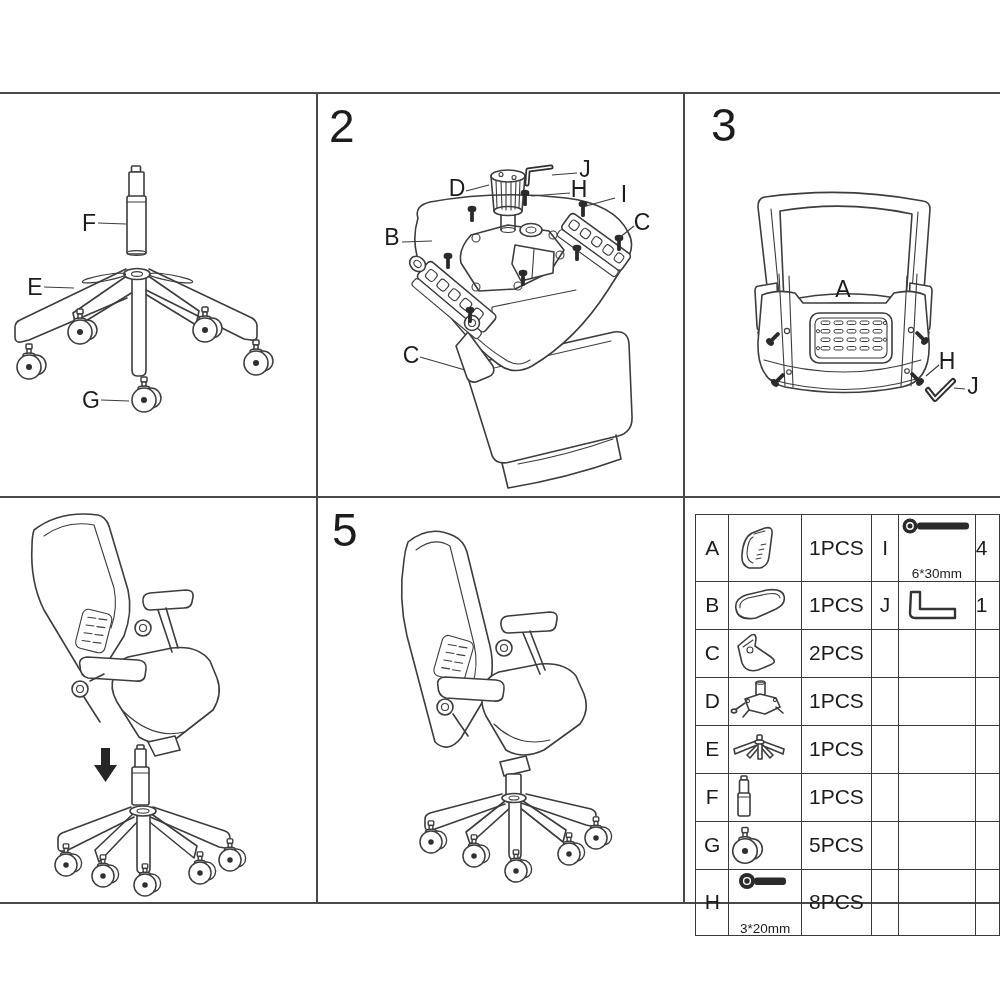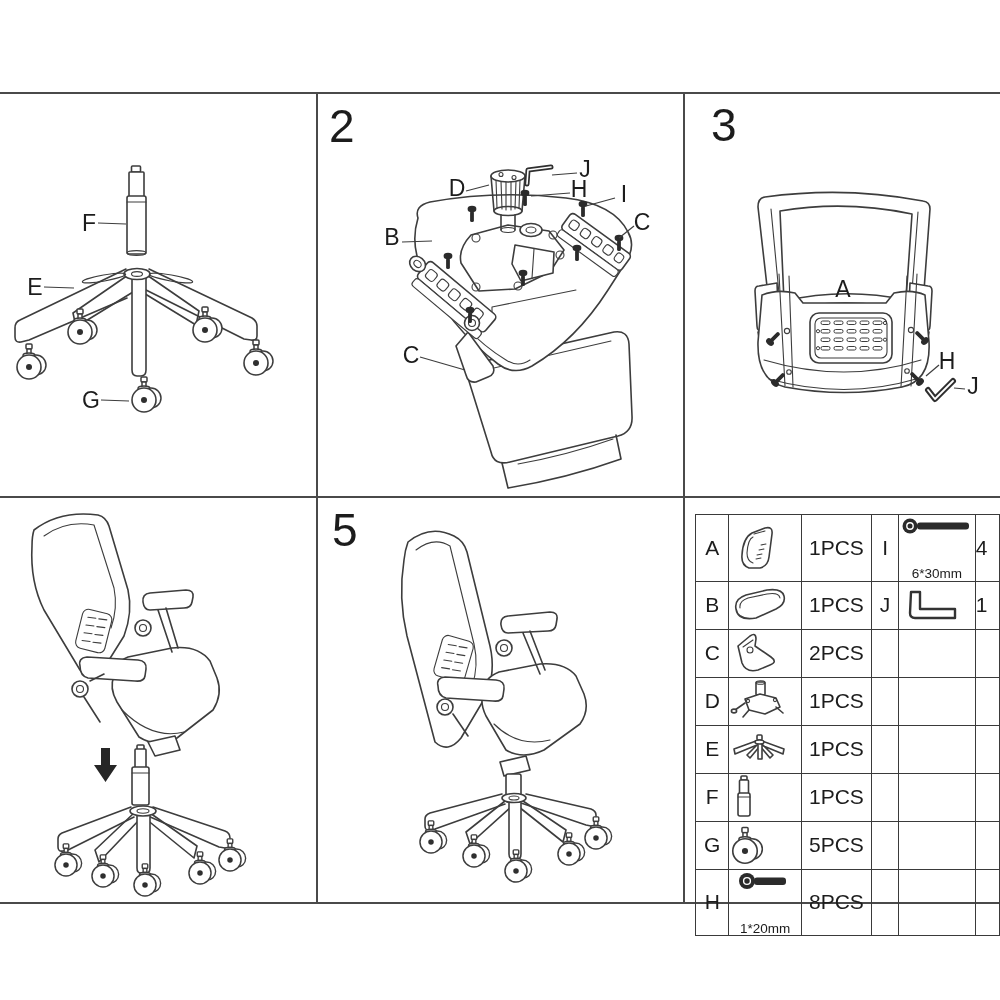--- a/index.html
+++ b/index.html
@@ -469,21 +469,21 @@
   </tr>
   <tr>
     <td class="c-letter">H</td>
     <td class="c-icon">
           <div class="icon-wrap">
             <svg width="56" height="24" viewBox="0 0 56 24">
               <circle cx="10" cy="11" r="8" fill="#2b2b2b"></circle>
               <circle cx="10" cy="11" r="3.4" fill="none" stroke="#ffffff" stroke-width="1.4"></circle>
               <rect x="17" y="7.5" width="32" height="7.5" rx="3" fill="#2b2b2b"></rect>
             </svg>
-            <div class="cap">1*20mm</div>
+            <div class="cap">3*20mm</div>
           </div>
         </td>
     <td class="c-qty">8PCS</td>
     <td class="c-letter2"></td>
     <td class="c-icon"></td>
     <td class="c-qty2"></td>
   </tr>
   </tbody>
 </table>
 

